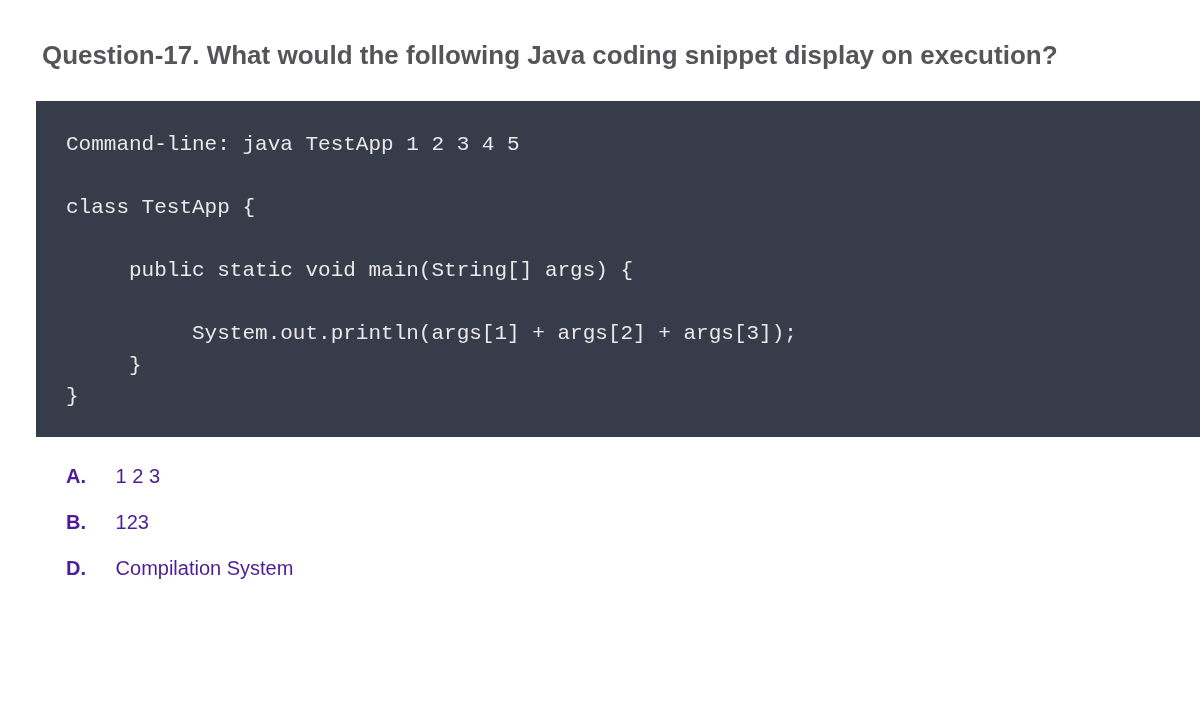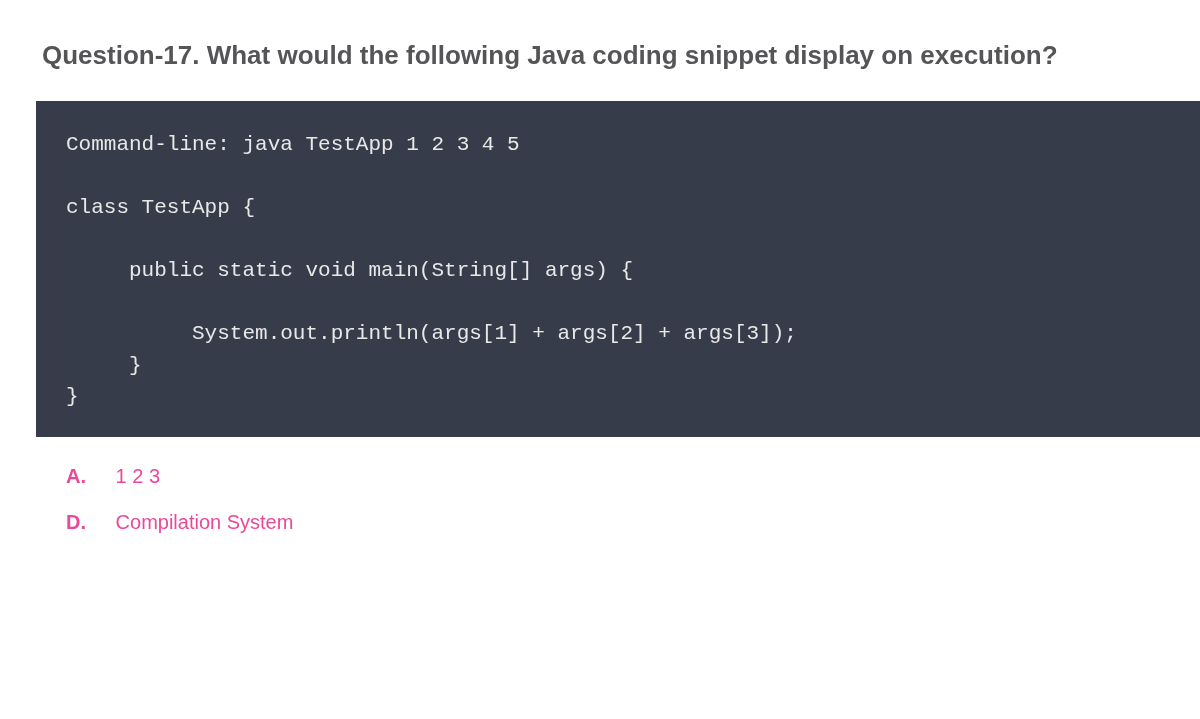--- a/index.html
+++ b/index.html
@@ -27,21 +27,21 @@
       padding: 28px 30px 24px 30px;
       line-height: 1.5;
       white-space: pre;
       margin-bottom: 22px;
     }
     .options {
       padding-left: 6px;
     }
     .option {
       font-size: 20px;
-      color: #ec4899;
+      color: #4c1d95;
       line-height: 1.7;
     }
     .option-label {
       font-weight: bold;
     }
   </style>
 </head>
 <body>
 
 <div class="question-title">Question-17. What would the following Java coding snippet display on execution?</div>
@@ -55,16 +55,20 @@
           System.out.println(args[1] + args[2] + args[3]);
      }
 }</div>
 
 <div class="options">
   <div class="option">
     <span class="option-label">A.</span>
     <span>1 2 3</span>
   </div>
   <div class="option">
+    <span class="option-label">B.</span>
+    <span>123</span>
+  </div>
+  <div class="option">
     <span class="option-label">D.</span>
     <span>Compilation System</span>
   </div>
 </div>
 
 </body></html>

